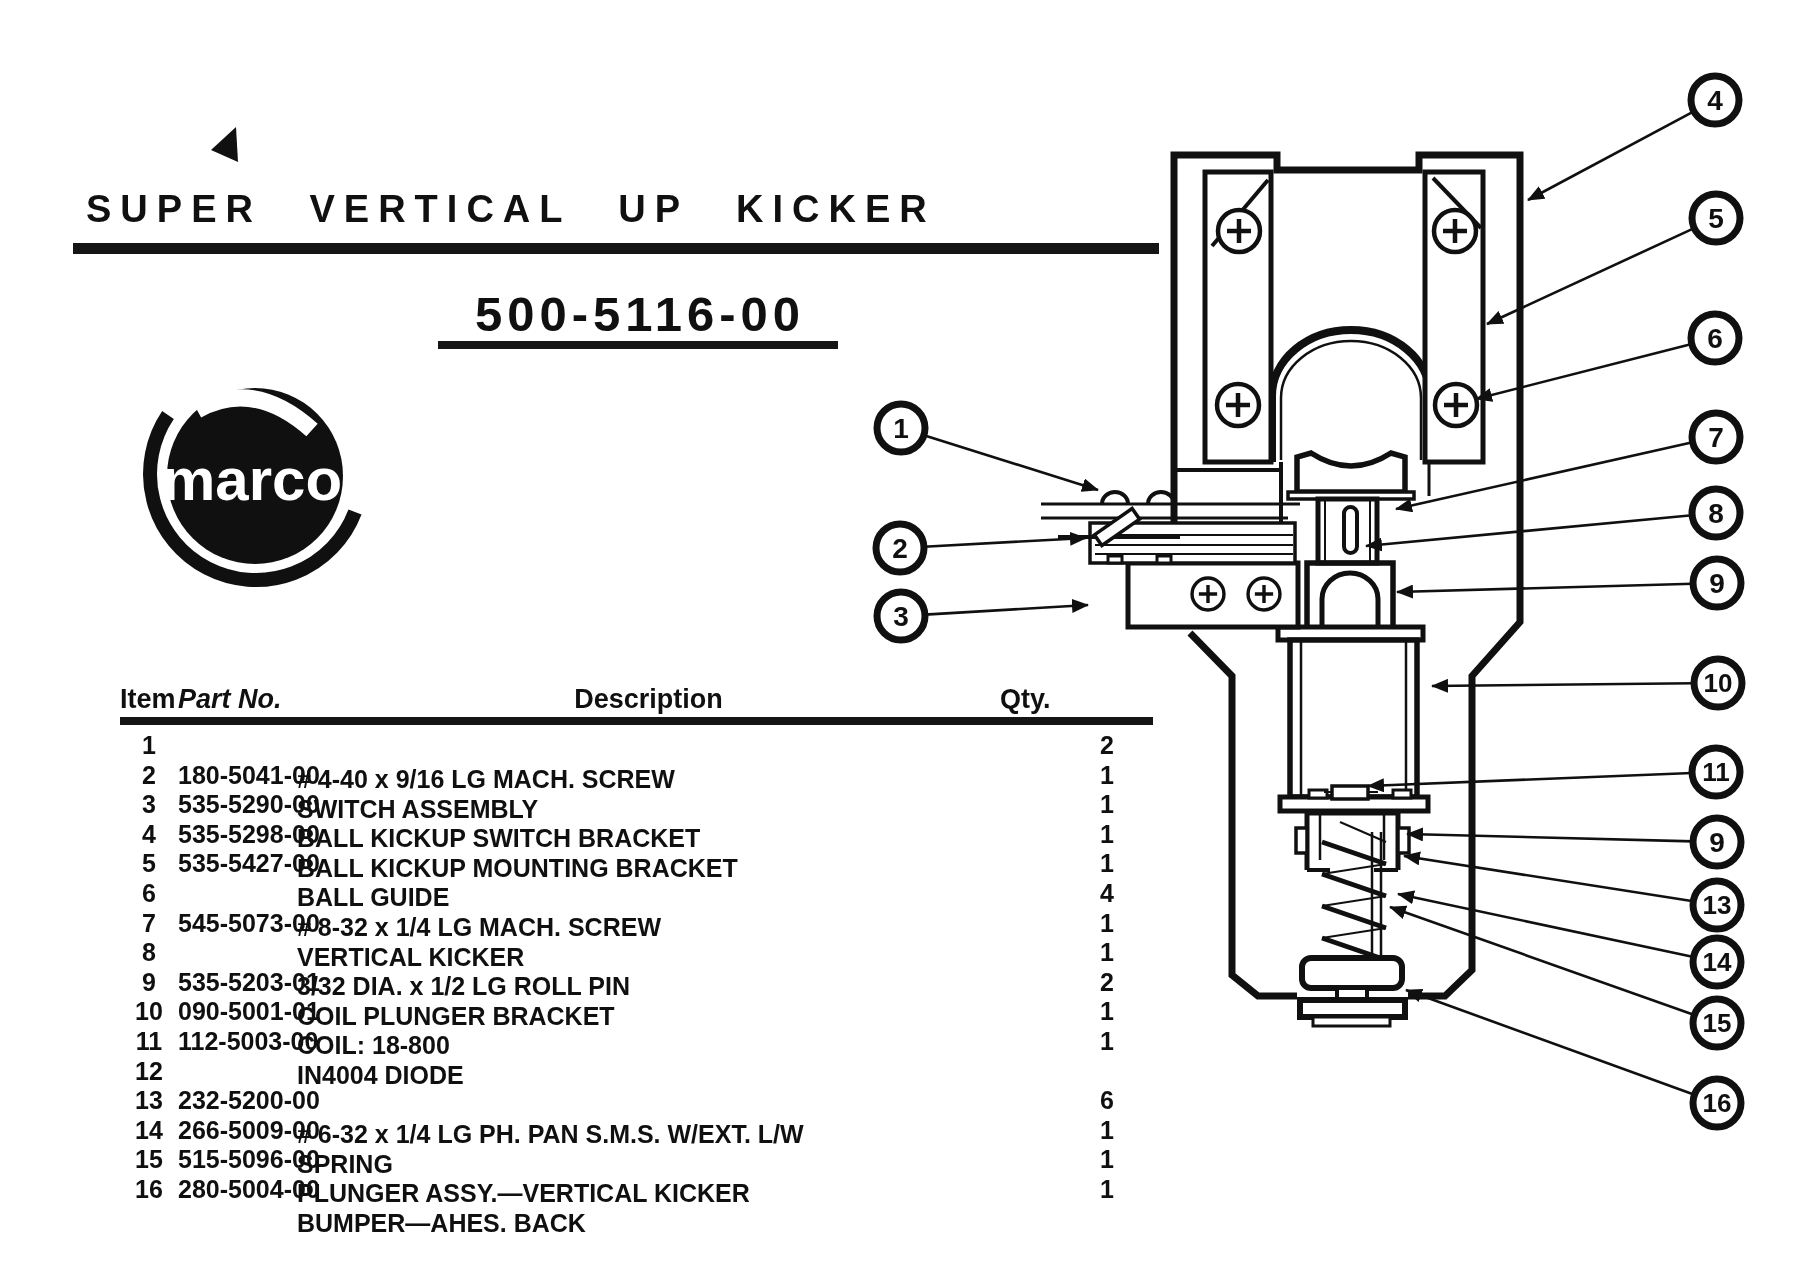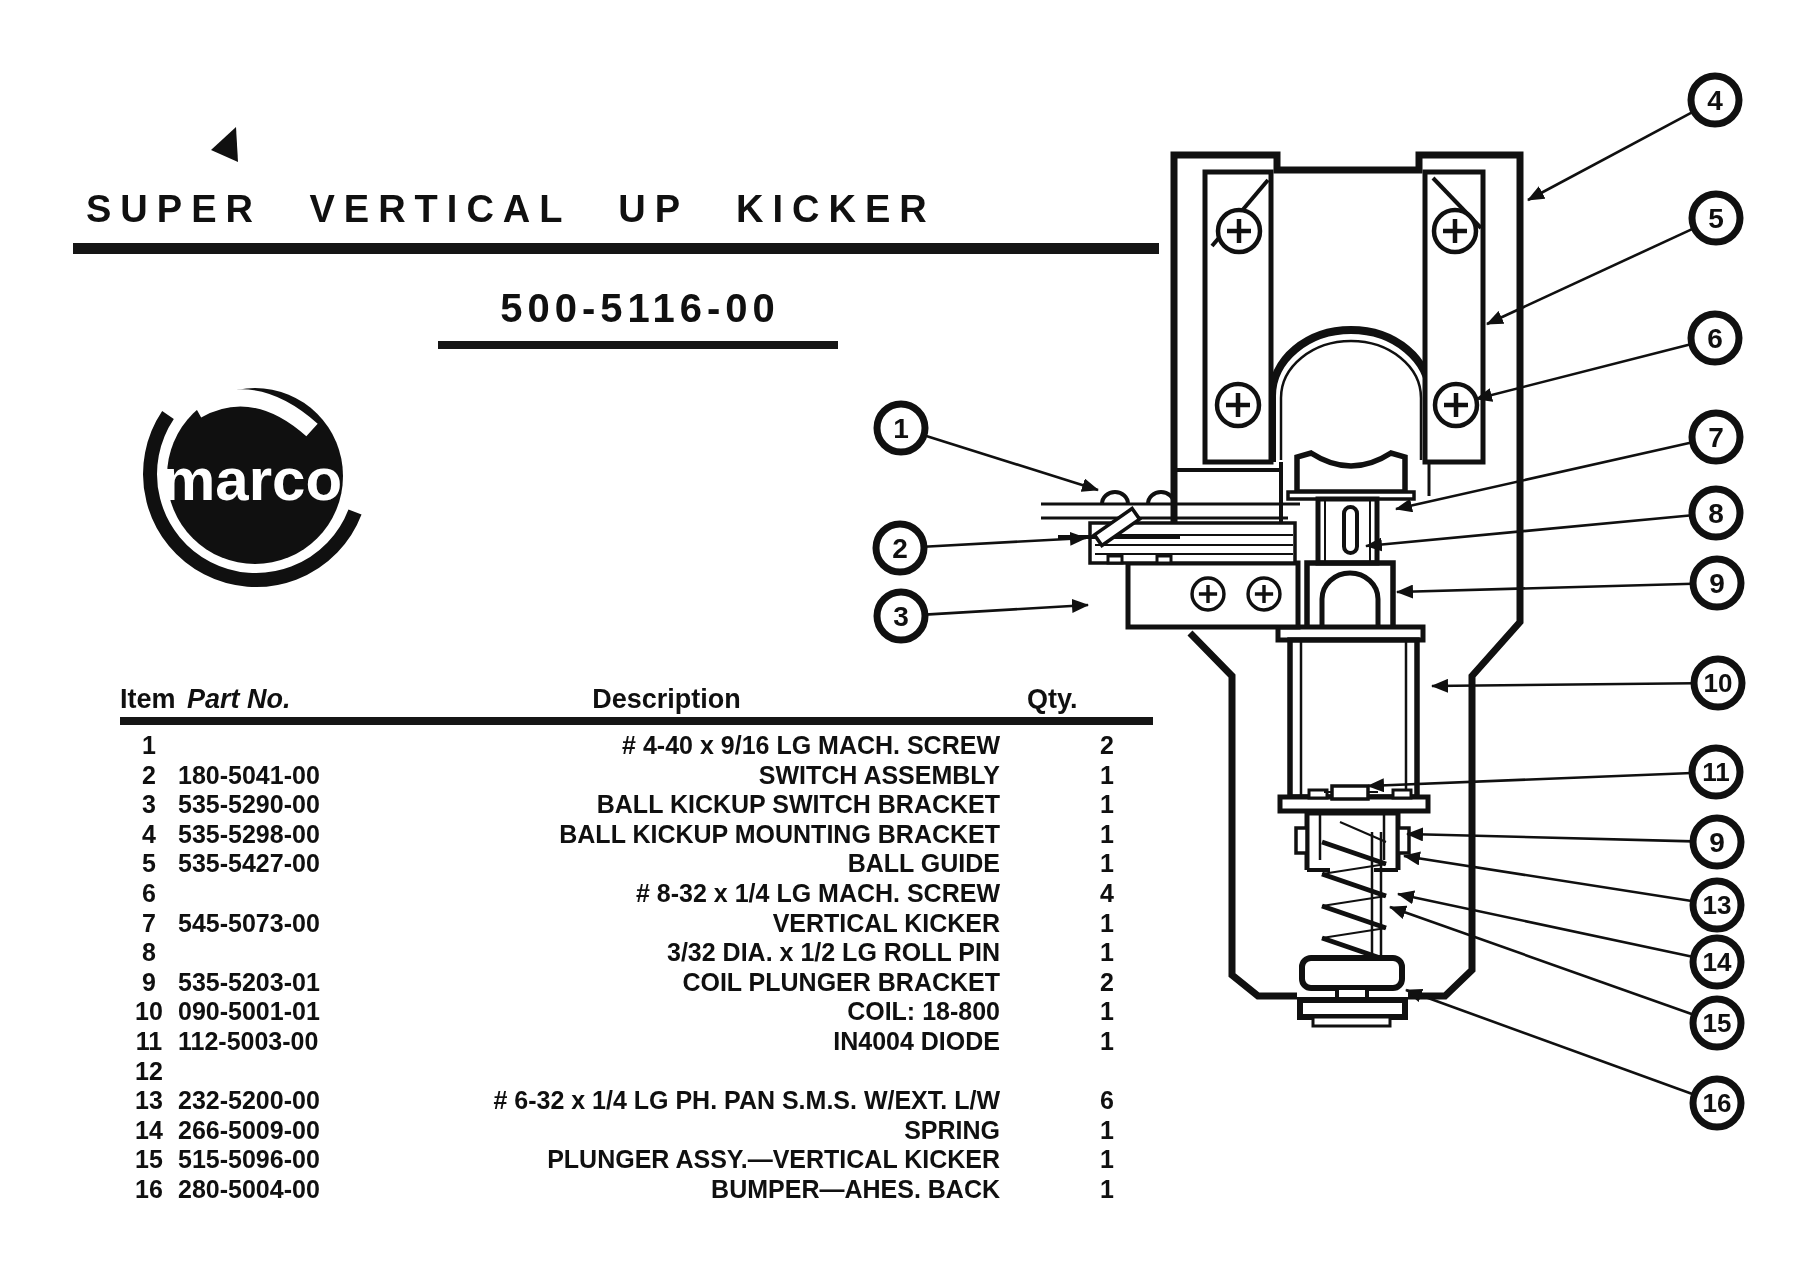--- a/index.html
+++ b/index.html
@@ -2,36 +2,36 @@
 <html><head>
 <meta charset="utf-8">
 <style>
   html,body{margin:0;padding:0;background:#e8e8e8;}
   #page{position:relative;width:1799px;height:1282px;background:#ffffff;overflow:hidden;
         font-family:"Liberation Sans", sans-serif;color:#101010;}
   #page-title{position:absolute;left:86px;top:188px;font-size:38px;font-weight:bold;
         letter-spacing:9px;word-spacing:28px;white-space:nowrap;}
   #title-underline{position:absolute;left:73px;top:243px;width:1086px;height:11px;background:#151515;}
   #part-number{position:absolute;left:400px;top:286px;width:480px;text-align:center;
-        font-size:40px;font-weight:bold;letter-spacing:5px;white-space:nowrap;}
+        font-size:49px;font-weight:bold;letter-spacing:5px;white-space:nowrap;}
   #pn-underline{position:absolute;left:438px;top:341px;width:400px;height:8px;background:#151515;}
   
   #tbl-head{position:absolute;left:120px;top:684px;width:1094px;display:grid;
-        grid-template-columns:58px 119px 703px 214px;font-size:27px;font-weight:bold;gap:9px;}
+        grid-template-columns:58px 119px 703px 214px;font-size:27px;font-weight:bold;}
   #tbl-head .c-item{text-align:left;}
   #tbl-head .c-part{text-align:left;font-style:italic;}
   #tbl-head .c-desc{text-align:center;}
   #tbl-head .c-qty{text-align:left;}
   #tbl-rule{position:absolute;left:120px;top:717px;width:1033px;height:8px;background:#151515;}
   #tbl-rows{position:absolute;left:120px;top:731px;width:1094px;}
   .prow{display:grid;grid-template-columns:58px 119px 703px 214px;height:29.6px;
         line-height:29.6px;font-size:25px;font-weight:bold;white-space:nowrap;}
   .prow .c-item{text-align:center;}
   .prow .c-part{text-align:left;}
-  .prow .c-desc{text-align:right;}
+  .prow .c-desc{text-align:left;margin-top:34px;}
   .prow .c-qty{text-align:center;}
   svg{position:absolute;left:0;top:0;}
   .callout-num{font-family:"Liberation Sans", sans-serif;font-weight:bold;}
 </style>
 </head>
 <body>
 
 <div id="page">
 
   <div id="page-title">SUPER VERTICAL UP KICKER</div>

